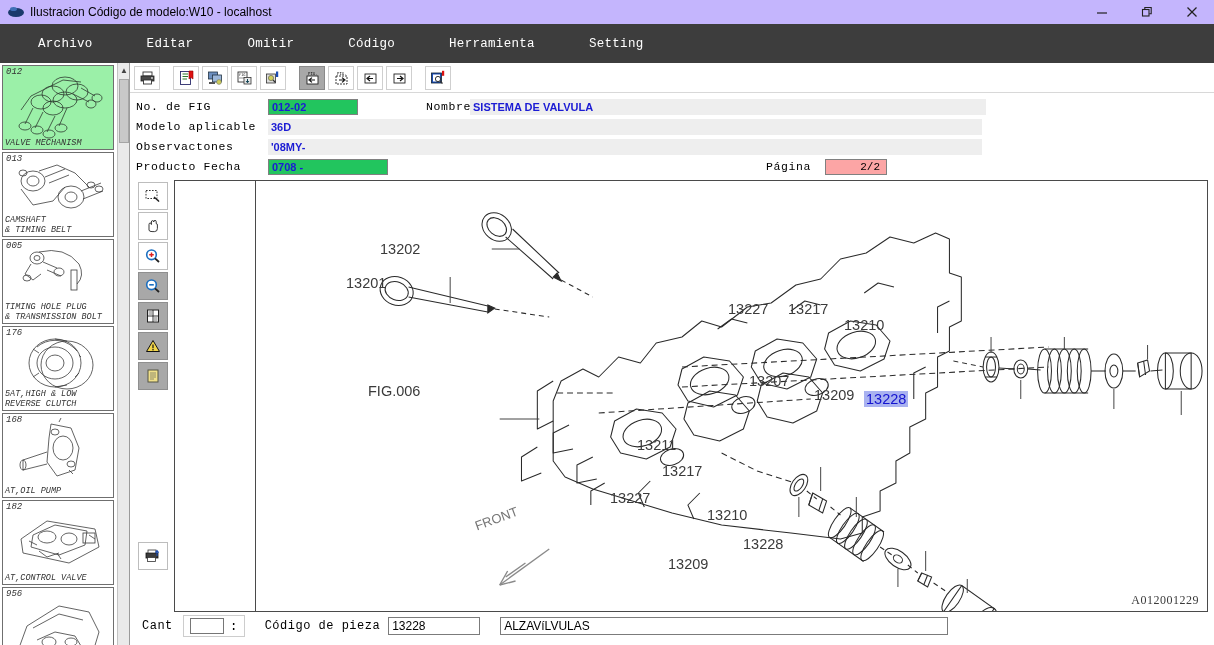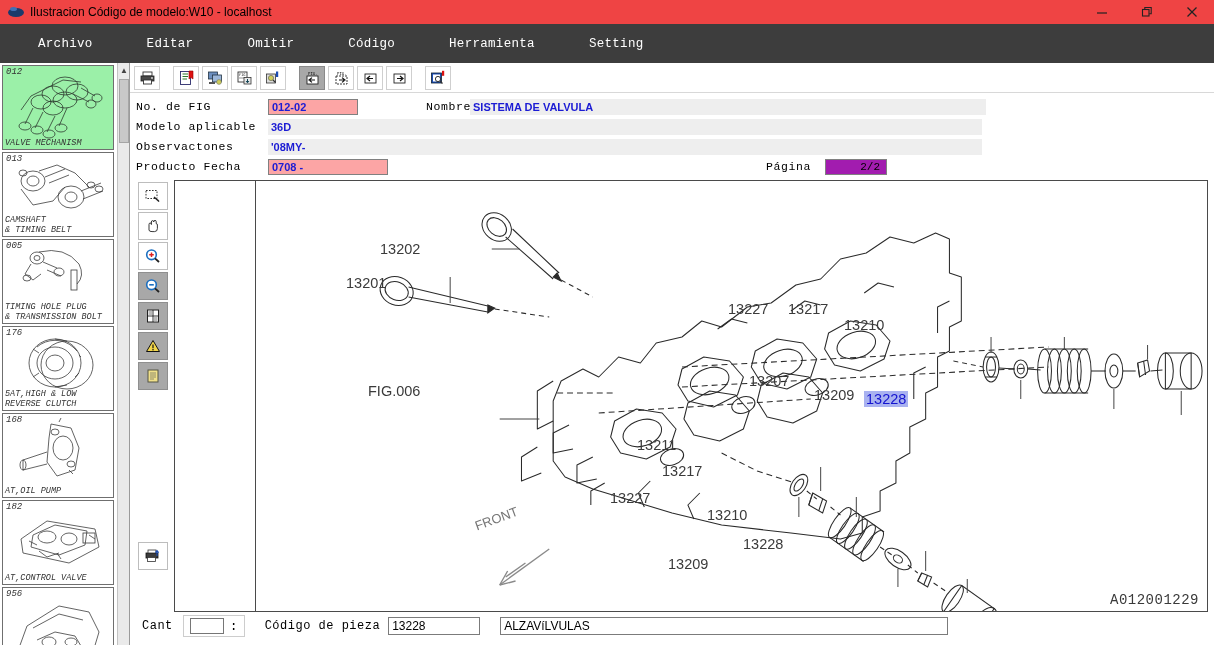--- a/index.html
+++ b/index.html
@@ -7,21 +7,21 @@
     width: 1214px; height: 645px;
     overflow: hidden;
     background: #ffffff;
     font-family: "Liberation Sans", sans-serif;
   }
   * { box-sizing: border-box; }
 
   
   .titlebar {
     height: 24px;
-    background: #ef4444;
+    background: #c4b5fd;
     display: flex;
     align-items: center;
     position: relative;
   }
   .title-icon {
     width: 16px; height: 16px;
     margin: 0 6px 0 8px;
     position: relative;
   }
   .title-icon .disc {
@@ -184,37 +184,37 @@
     margin-bottom: 1px;
   }
   .flabel {
     font-family: "Liberation Mono", monospace;
     font-size: 11.5px;
     color: #000;
     letter-spacing: 0.6px;
   }
   .finput {
     border: 1px solid #808080;
-    background: #fca5a5;
+    background: #22c55e;
     height: 16px;
     font-family: "Liberation Sans", sans-serif;
     font-size: 11px;
     font-weight: bold;
     color: #1b1bd4;
     padding: 0 3px;
     line-height: 14px;
     display: flex;
     align-items: center;
     overflow: hidden;
     white-space: nowrap;
   }
   .finput.flat { border: none; background: #eeeeee; }
   .page-box {
     border: 1px solid #808080;
-    background: #a21caf;
+    background: #fca5a5;
     height: 16px;
     width: 62px;
     font-family: "Liberation Mono", monospace;
     font-size: 11px;
     color: #000;
     display: flex; align-items: center; justify-content: flex-end;
     padding-right: 6px;
     text-align: right;
   }
 
@@ -256,22 +256,22 @@
   .canvas-inner {
     position: absolute;
     left: 80px; top: 0;
     right: 0; bottom: 0;
     border-left: 1px solid #4a4a4a;
     background: #ffffff;
   }
   .drawing-no {
     position: absolute;
     right: 8px; bottom: 3px;
-    font-family: Liberation Mono, monospace;
-    font-size: 14px;
+    font-family: Liberation Serif, serif;
+    font-size: 12px;
     color: #3a3a3a;
     letter-spacing: 0.5px;
   }
   .partlabel {
     position: absolute;
     font-family: "Liberation Sans", sans-serif;
     font-size: 14.5px;
     color: #3b3b3b;
     white-space: nowrap;
   }

